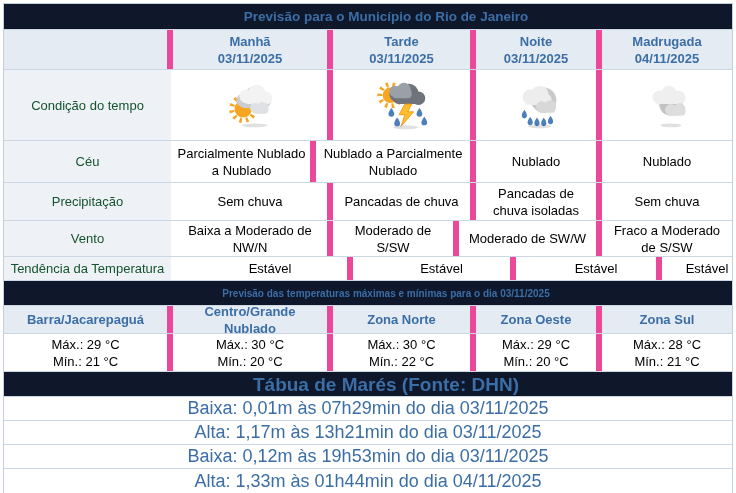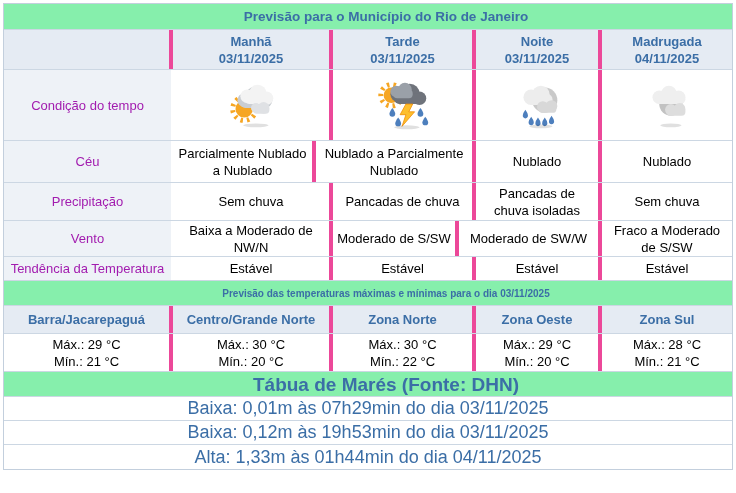--- a/index.html
+++ b/index.html
@@ -13,44 +13,44 @@
     margin:3px 3px 0 3px;
     width:730px;
     border:1px solid #c3cfdd;
     background:#fff;
   }
   .r{display:flex;border-bottom:1px solid #ccd7e3;}
   .r:last-child{border-bottom:none;}
   .cell{
     display:flex;flex-direction:column;align-items:center;justify-content:center;
     text-align:center;padding:1px 4px;min-width:0;
-    border-right:4px solid #ec4899;
+    border-right:6px solid #ec4899;
     font-size:13px;color:#000;line-height:17px;background:#fff;
   }
   .cell:last-child{border-right:none;}
   .w-label{width:169px;}
   .w-c1{width:160px;}
   .w-c2{width:143px;}
   .w-c3{width:126px;}
   .w-c4{flex:1;}
-  .labelcell{background:#eef2f7;border-right:2px solid #ffffff;color:#a21caf;}
+  .labelcell{background:#eef2f7;border-right:2px solid #ffffff;color:#14532d;}
   .headbg{background:#e5ebf3;}
   .blue{color:#3b6ea6;}
   .bold{font-weight:bold;}
   .titlebar{
     height:25px;justify-content:center;
     font-weight:bold;font-size:13.5px;color:#3b6ea6;
-    background:#86efac;border-right:none;width:100%;padding-left:40px;
+    background:#0f172a;border-right:none;width:100%;padding-left:40px;
   }
   .h-perhead{height:40px;}
   .h-icons{height:71px;}
   .h-sky{height:42px;}
   .h-precip{height:38px;}
   .h-wind{height:36px;}
-  .h-trend{height:24px;}
+  .h-trend{height:24px;gap:20px;}
   .h-zonehead{height:28px;}
   .h-temps{height:38px;}
   .h-tide{height:24px;}
   .tide-row .cell{width:100%;border-right:none;color:#3b6ea6;font-size:18px;}
   .two-line span{display:block;}
   .icon-wrap{display:flex;align-items:center;justify-content:center;height:100%;}
 </style>
 </head>
 <body>
 
@@ -216,21 +216,21 @@
     <div class="cell w-c3">Estável</div>
     <div class="cell w-c4">Estável</div>
   </div>
 
   <div class="r">
     <div class="cell titlebar" style="height:24px;font-size:10px;">Previsão das temperaturas máximas e mínimas para o dia 03/11/2025</div>
   </div>
 
   <div class="r h-zonehead">
     <div class="cell w-label headbg blue bold">Barra/Jacarepaguá</div>
-    <div class="cell w-c1 headbg blue bold">Centro/Grande Norte</div>
+    <div class="cell w-c1 headbg blue bold">Centro/Grande Nublado</div>
     <div class="cell w-c2 headbg blue bold">Zona Norte</div>
     <div class="cell w-c3 headbg blue bold">Zona Oeste</div>
     <div class="cell w-c4 headbg blue bold">Zona Sul</div>
   </div>
 
   <div class="r h-temps">
     <div class="cell w-label two-line">
       <span>Máx.: 29 °C</span>
       <span>Mín.: 21 °C</span>
     </div>
@@ -253,19 +253,22 @@
   </div>
 
   <div class="r">
     <div class="cell titlebar" style="height:24px;font-size:19px;">Tábua de Marés (Fonte: DHN)</div>
   </div>
 
   <div class="r h-tide tide-row">
     <div class="cell">Baixa: 0,01m às 07h29min do dia 03/11/2025</div>
   </div>
   <div class="r h-tide tide-row">
+    <div class="cell">Alta: 1,17m às 13h21min do dia 03/11/2025</div>
+  </div>
+  <div class="r h-tide tide-row">
     <div class="cell">Baixa: 0,12m às 19h53min do dia 03/11/2025</div>
   </div>
   <div class="r h-tide tide-row">
     <div class="cell">Alta: 1,33m às 01h44min do dia 04/11/2025</div>
   </div>
 
 </div>
 
 </body></html>

